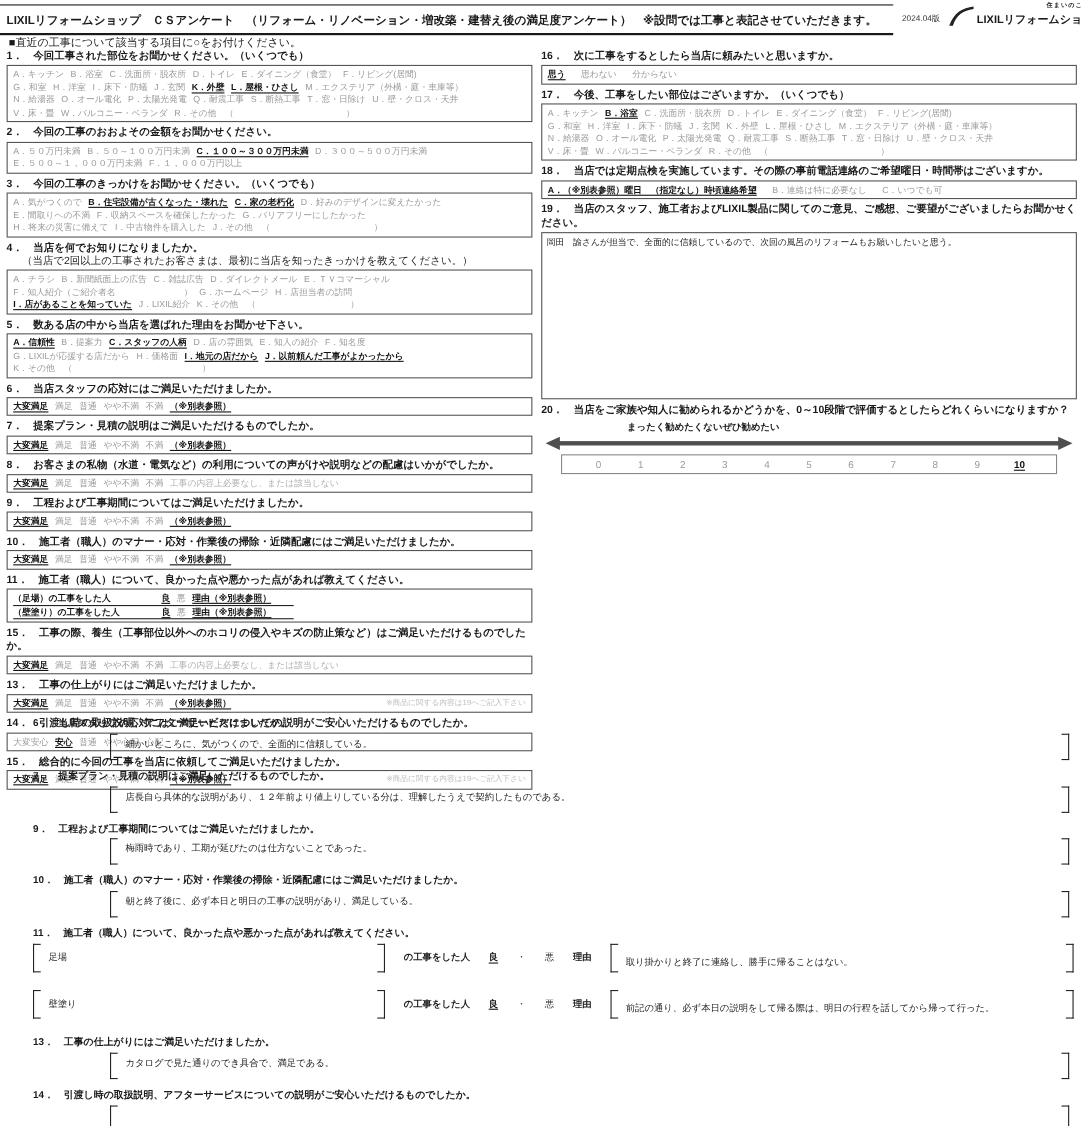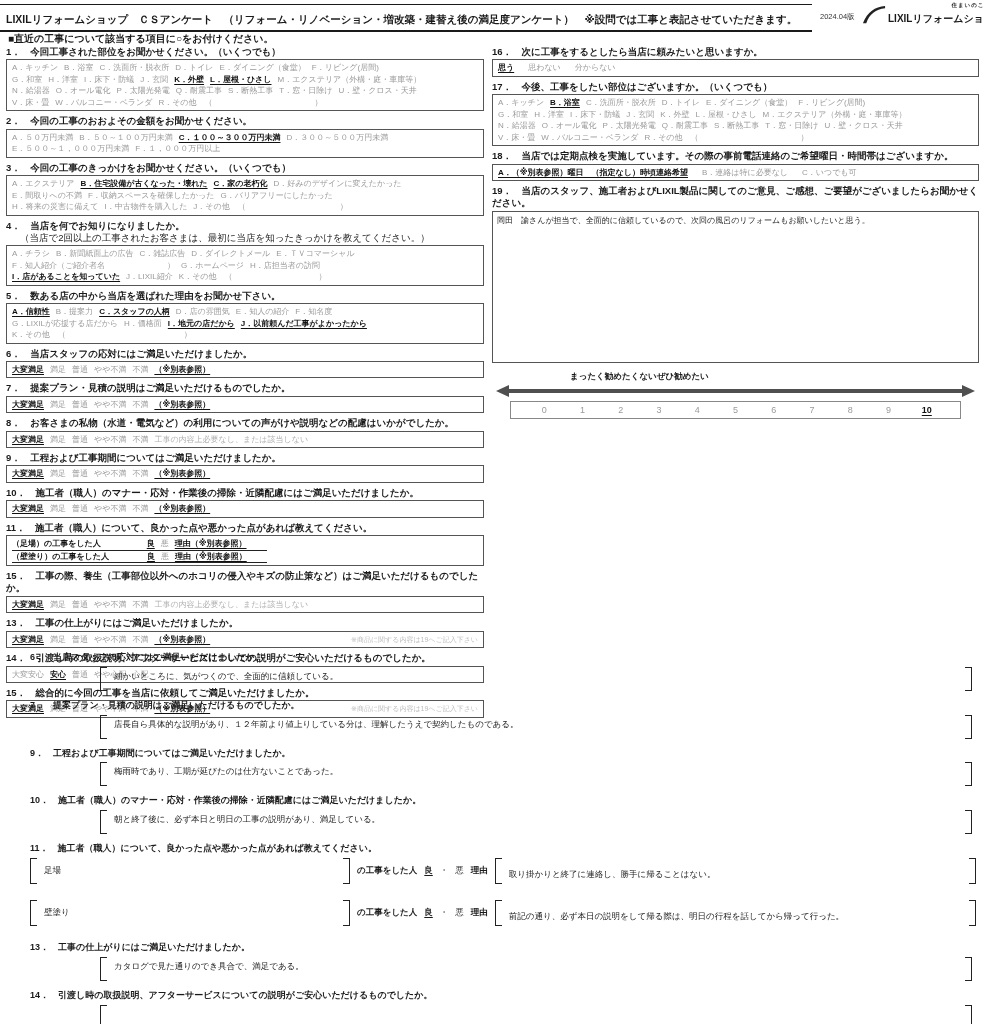--- a/index.html
+++ b/index.html
@@ -10,21 +10,21 @@
   
   .header{position:absolute;top:4px;left:0;width:812px;border-top:1.5px solid #1a1a1a;
           border-bottom:2px solid #1a1a1a;padding:4px 6px 3px;background:#fff}
   .header-title{font-size:10.5px;font-weight:bold;letter-spacing:0;white-space:nowrap}
   .version{position:absolute;top:12px;left:820px;font-size:7.5px;color:#333}
   .logo{position:absolute;top:3px;left:862px;display:flex;align-items:flex-end;gap:2px}
   .logo .txt{line-height:1.05;text-align:left}
   .logo .tagline{font-size:5.5px;font-weight:bold;letter-spacing:1px;display:block;text-align:right}
   .logo .name{font-size:10px;font-weight:bold;white-space:nowrap}
 
-  .section-label{position:absolute;top:32px;left:8px;font-size:10px;font-weight:bold}
+  .section-label{position:absolute;top:32px;left:8px;font-size:10px;font-weight:normal}
 
   
   .col-left{position:absolute;top:46px;left:6px;width:478px}
   .col-right{position:absolute;top:46px;left:492px;width:487px}
 
   .q{margin-bottom:4px}
   .q-title{font-size:9.5px;font-weight:bold;line-height:1.3}
   .q-title2{font-size:9.5px;font-weight:normal;line-height:1.3;margin-left:14px}
   .q-box{border:1.2px solid #555;padding:2px 5px;margin-top:1px;background:#fff;overflow:hidden}
   .q-line{font-size:8px;line-height:11.5px;white-space:nowrap}
@@ -56,21 +56,21 @@
   
   .bottom{position:absolute;top:652px;left:0;width:984px}
   .b-item{margin-bottom:9px}
   .b-title{font-size:9px;font-weight:bold;margin:0 0 4px 30px;line-height:1.2}
   .b-answer{margin-left:100px;width:872px}
   .brk{position:relative;padding:4px 14px;min-height:24px;font-size:8.5px;line-height:1.3;color:#222}
   .brk::before{content:"";position:absolute;left:0;top:0;bottom:0;width:6px;
                border:1.2px solid #222;border-right:none}
   .brk::after{content:"";position:absolute;right:0;top:0;bottom:0;width:6px;
               border:1.2px solid #222;border-left:none}
-  .b-row{display:flex;align-items:center;margin:0 8px 16px 30px;gap:7px;font-size:8.5px}
+  .b-row{display:flex;align-items:center;margin:0 8px 16px 30px;gap:17px;font-size:8.5px}
   .part-brk{width:320px;min-height:26px;display:flex;align-items:center}
   .reason-brk{flex:1;min-height:26px;display:flex;align-items:flex-end}
   .b-lab{font-weight:bold;white-space:nowrap}
   .b-good{font-weight:bold;text-decoration:underline;text-underline-offset:2px}
   .b-sep,.b-bad{color:#333}
 </style>
 </head>
 <body>
 
 <div class="header">
@@ -102,21 +102,21 @@
     <div class="q">
       <div class="q-title">2．　今回の工事のおおよその金額をお聞かせください。</div>
       <div class="q-box">
         <div class="q-line"><span class="opt gray">A．５０万円未満</span><span class="opt gray">B．５０～１００万円未満</span><span class="opt sel">C．１００～３００万円未満</span><span class="opt gray">D．３００～５００万円未満</span></div>
         <div class="q-line"><span class="opt gray">E．５００～１，０００万円未満</span><span class="opt gray">F．１，０００万円以上</span></div>
       </div>
     </div>
     <div class="q">
       <div class="q-title">3．　今回の工事のきっかけをお聞かせください。（いくつでも）</div>
       <div class="q-box">
-        <div class="q-line"><span class="opt gray">A．エクステリア</span><span class="opt sel">B．住宅設備が古くなった・壊れた</span><span class="opt sel">C．家の老朽化</span><span class="opt gray">D．好みのデザインに変えたかった</span></div>
+        <div class="q-line"><span class="opt gray">A．気がつくので</span><span class="opt sel">B．住宅設備が古くなった・壊れた</span><span class="opt sel">C．家の老朽化</span><span class="opt gray">D．好みのデザインに変えたかった</span></div>
         <div class="q-line"><span class="opt gray">E．間取りへの不満</span><span class="opt gray">F．収納スペースを確保したかった</span><span class="opt gray">G．バリアフリーにしたかった</span></div>
         <div class="q-line"><span class="opt gray">H．将来の災害に備えて</span><span class="opt gray">I．中古物件を購入した</span><span class="opt gray">J．その他　（</span><span class="opt gray">　　　　　　　　　　　）</span></div>
       </div>
     </div>
     <div class="q">
       <div class="q-title">4．　当店を何でお知りになりましたか。</div>
       <div class="q-title2">（当店で2回以上の工事されたお客さまは、最初に当店を知ったきっかけを教えてください。）</div>
       <div class="q-box">
         <div class="q-line"><span class="opt gray">A．チラシ</span><span class="opt gray">B．新聞紙面上の広告</span><span class="opt gray">C．雑誌広告</span><span class="opt gray">D．ダイレクトメール</span><span class="opt gray">E．ＴＶコマーシャル</span></div>
         <div class="q-line"><span class="opt gray">F．知人紹介（ご紹介者名</span><span class="opt gray">　　　　　　　）</span><span class="opt gray">G．ホームページ</span><span class="opt gray">H．店担当者の訪問</span></div>
@@ -225,20 +225,21 @@
         <div class="q-line"><span class="opt sel">A．（※別表参照）曜日　（指定なし）時頃連絡希望</span><span class="opt gray">　B．連絡は特に必要なし</span><span class="opt gray">　C．いつでも可</span></div>
       </div>
     </div>
     <div class="q">
       <div class="q-title">19．　当店のスタッフ、施工者およびLIXIL製品に関してのご意見、ご感想、ご要望がございましたらお聞かせください。</div>
       <div class="q-box comment-box">
         <div class="comment-text">岡田　諭さんが担当で、全面的に信頼しているので、次回の風呂のリフォームもお願いしたいと思う。</div>
       </div>
     </div>
     <div class="q">
+      <div class="q-title">20．　当店をご家族や知人に勧められるかどうかを、0～10段階で評価するとしたらどれくらいになりますか？</div>
       <div class="nps-labels">
         <span class="nps-lab">まったく勧めたくない</span>
         <span class="nps-lab">ぜひ勧めたい</span>
       </div>
       <div class="nps-arrow">
         <div class="tri tri-l"></div>
         <div class="bar"></div>
         <div class="tri tri-r"></div>
       </div>
       <div class="scale">

